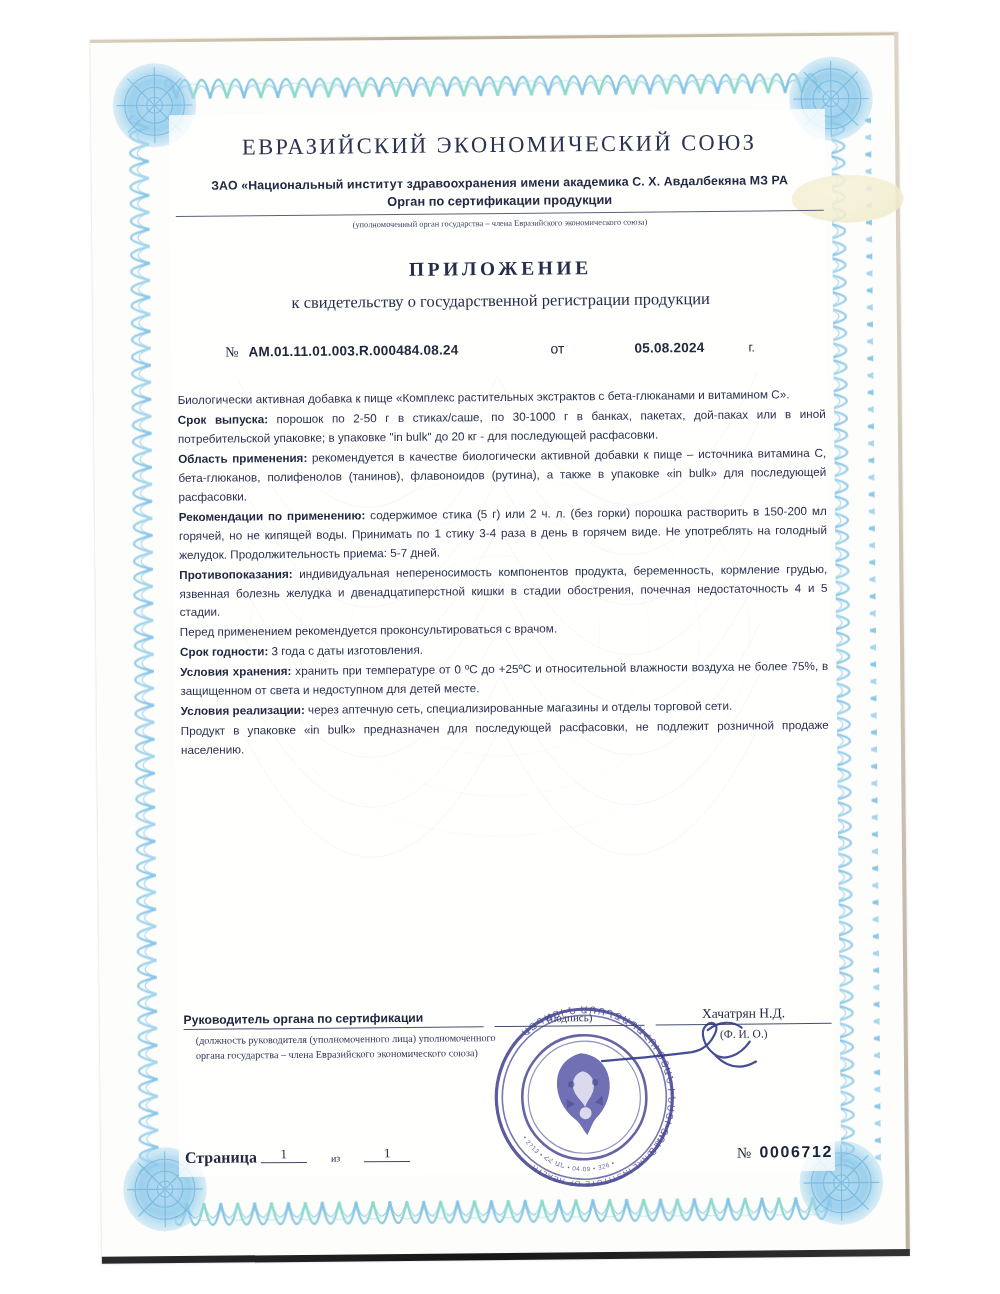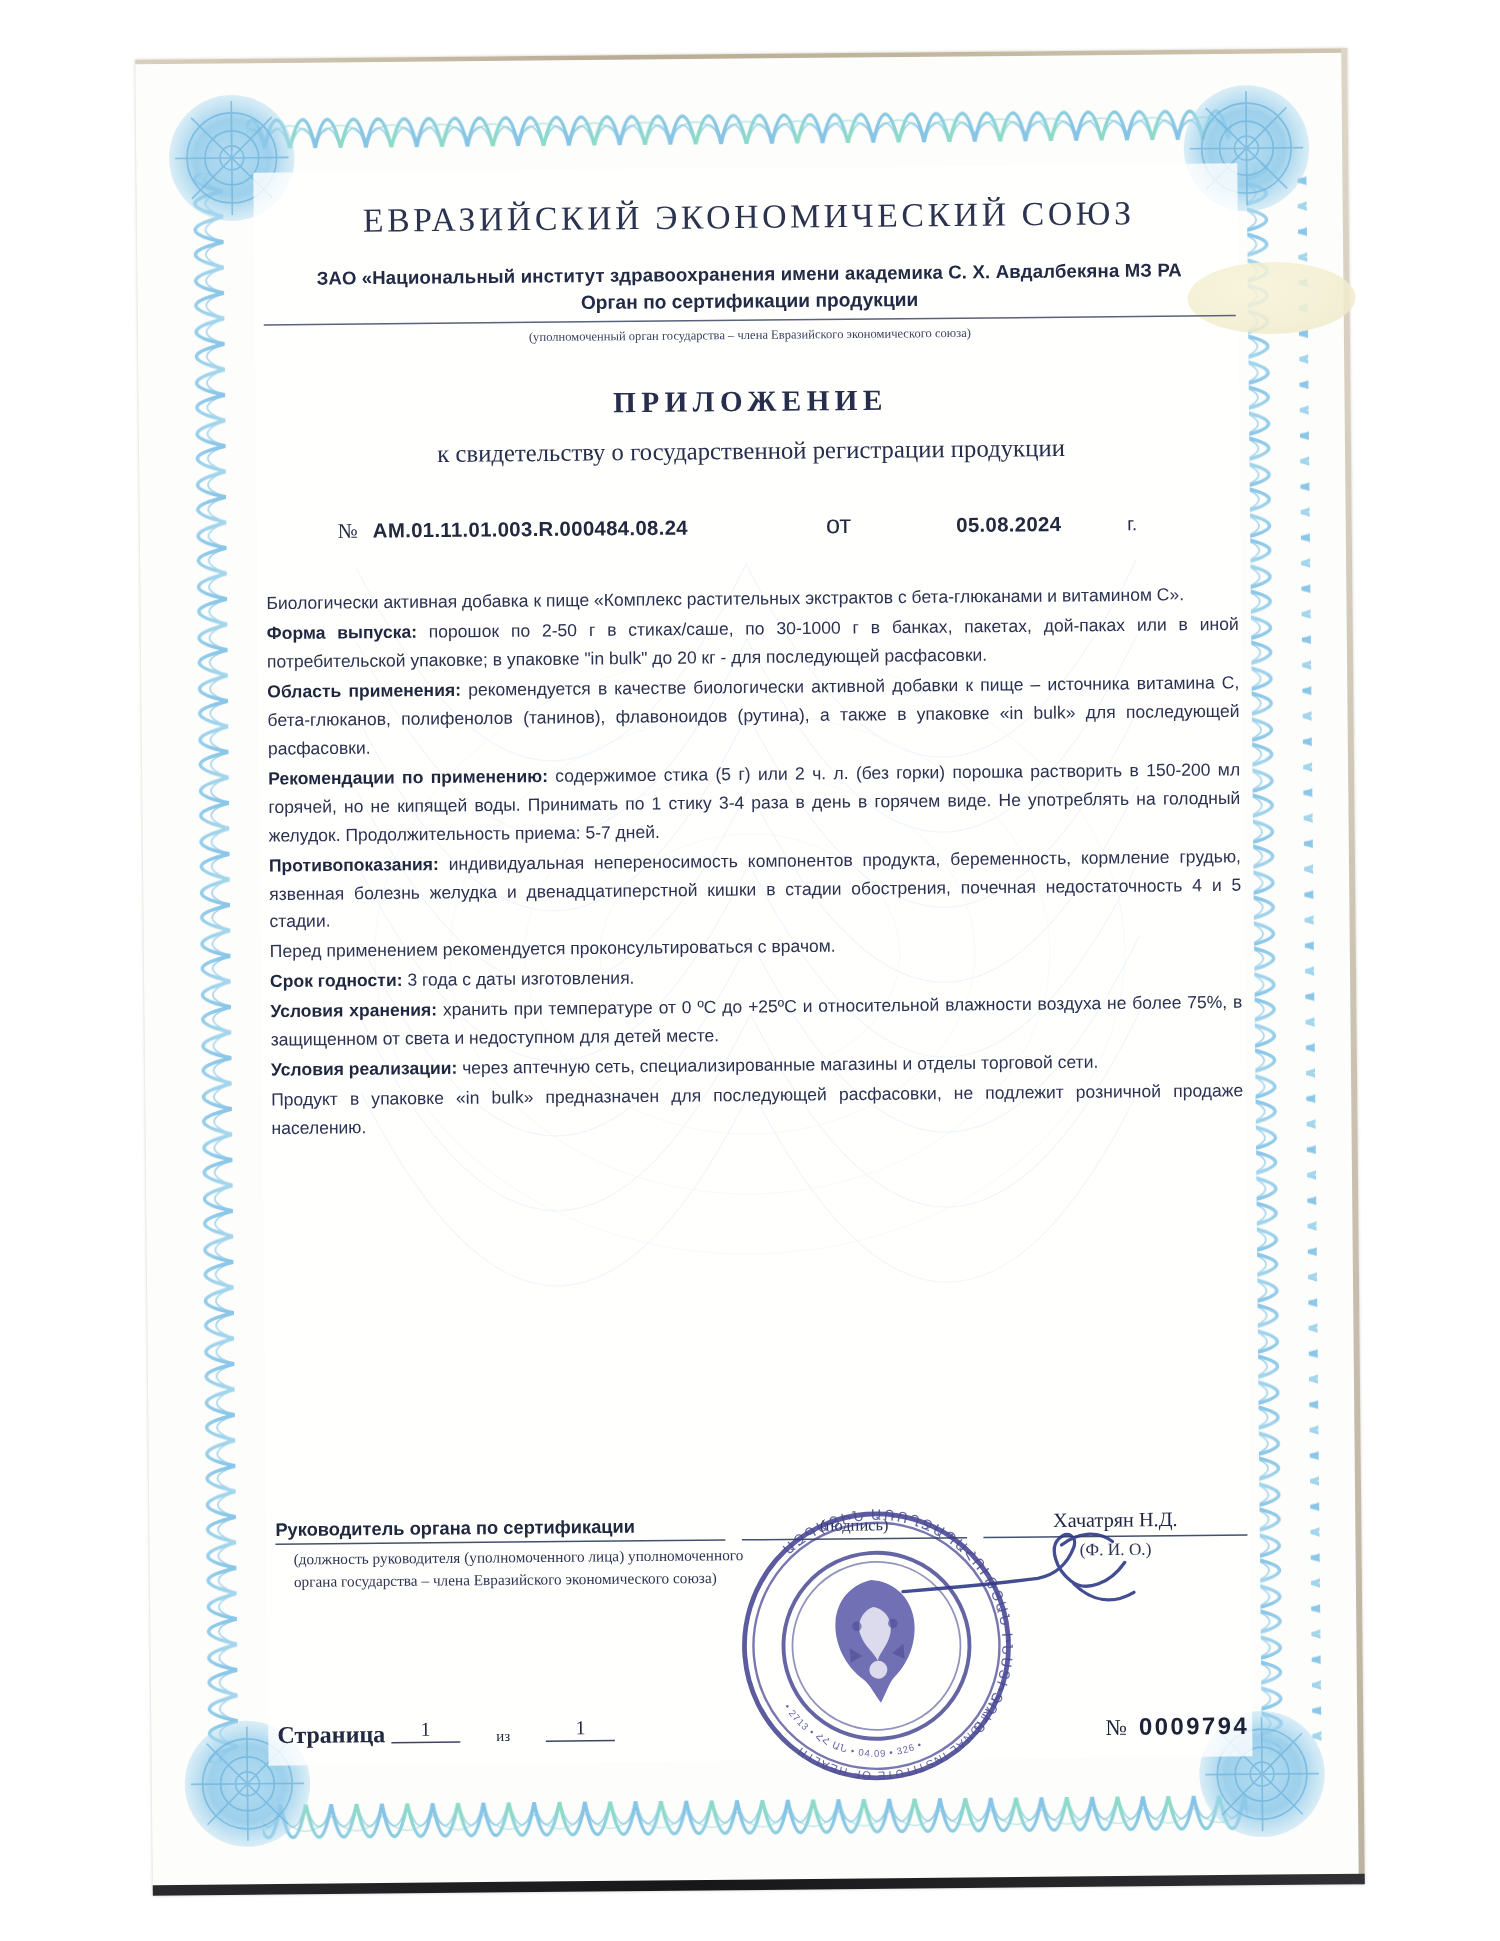--- a/index.html
+++ b/index.html
@@ -136,21 +136,21 @@
     padding-left: 48px;
     font-size: 13.6px;
     color: #23293f;
   }
   .reg-no-sym {
     font-family: "Liberation Serif", serif;
     font-size: 14px;
     margin-right: 10px;
   }
   .reg-number { font-weight: bold; letter-spacing: .2px; }
-  .reg-ot { margin-left: 92px; font-size: 17px; }
+  .reg-ot { margin-left: 92px; font-size: 14px; }
   .reg-date { font-weight: bold; margin-left: 70px; letter-spacing: .2px; }
   .reg-g { margin-left: 44px; font-size: 12.6px; }
 
   .body-block {
     margin-top: 30px;
     font-size: 11.7px;
     line-height: 1.62;
     color: #2b3150;
     text-align: justify;
   }
@@ -407,21 +407,21 @@
       <div class="reg-row">
         <span class="reg-no-sym">№</span>
         <span class="reg-number">AM.01.11.01.003.R.000484.08.24</span>
         <span class="reg-ot">от</span>
         <span class="reg-date">05.08.2024</span>
         <span class="reg-g">г.</span>
       </div>
 
       <div class="body-block" id="body-block">
           <p>Биологически активная добавка к пище «Комплекс растительных экстрактов с бета-глюканами и витамином С».</p>
-          <p><b>Форма выпуска:</b> порошок по 2-50 г в стиках/саше, по 30-1000 г в банках, пакетах, дой-паках или в иной потребительской упаковке; в упаковке "in bulk" до 20 кг - для последующей расфасовки.</p>
+          <p><b>Срок выпуска:</b> порошок по 2-50 г в стиках/саше, по 30-1000 г в банках, пакетах, дой-паках или в иной потребительской упаковке; в упаковке "in bulk" до 20 кг - для последующей расфасовки.</p>
           <p><b>Область применения:</b> рекомендуется в качестве биологически активной добавки к пище – источника витамина С, бета-глюканов, полифенолов (танинов), флавоноидов (рутина), а также в упаковке «in bulk» для последующей расфасовки.</p>
           <p><b>Рекомендации по применению:</b> содержимое стика (5 г) или 2 ч. л. (без горки) порошка растворить в 150-200 мл горячей, но не кипящей воды.  Принимать по 1 стику 3-4 раза в день в горячем виде. Не употреблять на голодный желудок. Продолжительность приема: 5-7 дней.</p>
           <p><b>Противопоказания:</b> индивидуальная непереносимость компонентов продукта, беременность, кормление грудью, язвенная болезнь желудка и двенадцатиперстной кишки в стадии обострения, почечная недостаточность 4 и 5 стадии.</p>
           <p>Перед применением рекомендуется проконсультироваться с врачом.</p>
           <p><b>Срок годности:</b> 3 года с даты изготовления.</p>
           <p><b>Условия хранения:</b> хранить при температуре от 0 ºС до +25ºС и относительной влажности воздуха не более 75%, в защищенном от света и недоступном для детей месте.</p>
           <p><b>Условия реализации:</b> через аптечную сеть, специализированные магазины и отделы торговой сети.</p>
           <p>Продукт в упаковке «in bulk» предназначен для последующей расфасовки, не подлежит розничной продаже населению.</p>
         </div>
     </div>
@@ -440,21 +440,21 @@
 
     <div class="footer-row">
       <div class="page-counter">
         <span class="pc-label">Страница</span>
         <span class="pc-slot">1</span>
         <span class="pc-iz">из</span>
         <span class="pc-slot">1</span>
       </div>
       <div class="doc-serial">
         <span class="ds-sym">№</span>
-        <span class="ds-num">0009794</span>
+        <span class="ds-num">0006712</span>
       </div>
     </div>
 
     <div class="signature-scribble">
       <svg viewBox="0 0 160 86">
         <g fill="none" stroke="#2f3a86" stroke-width="2.2" stroke-linecap="round">
           <path d="M2 48 C30 46 60 44 92 40 C104 38 112 30 116 20 C119 12 112 8 106 14 C100 20 104 34 114 42 C124 50 140 44 150 30"></path>
           <path d="M108 18 C118 10 132 8 142 16"></path>
           <path d="M116 44 C128 56 142 58 156 50"></path>
         </g>

